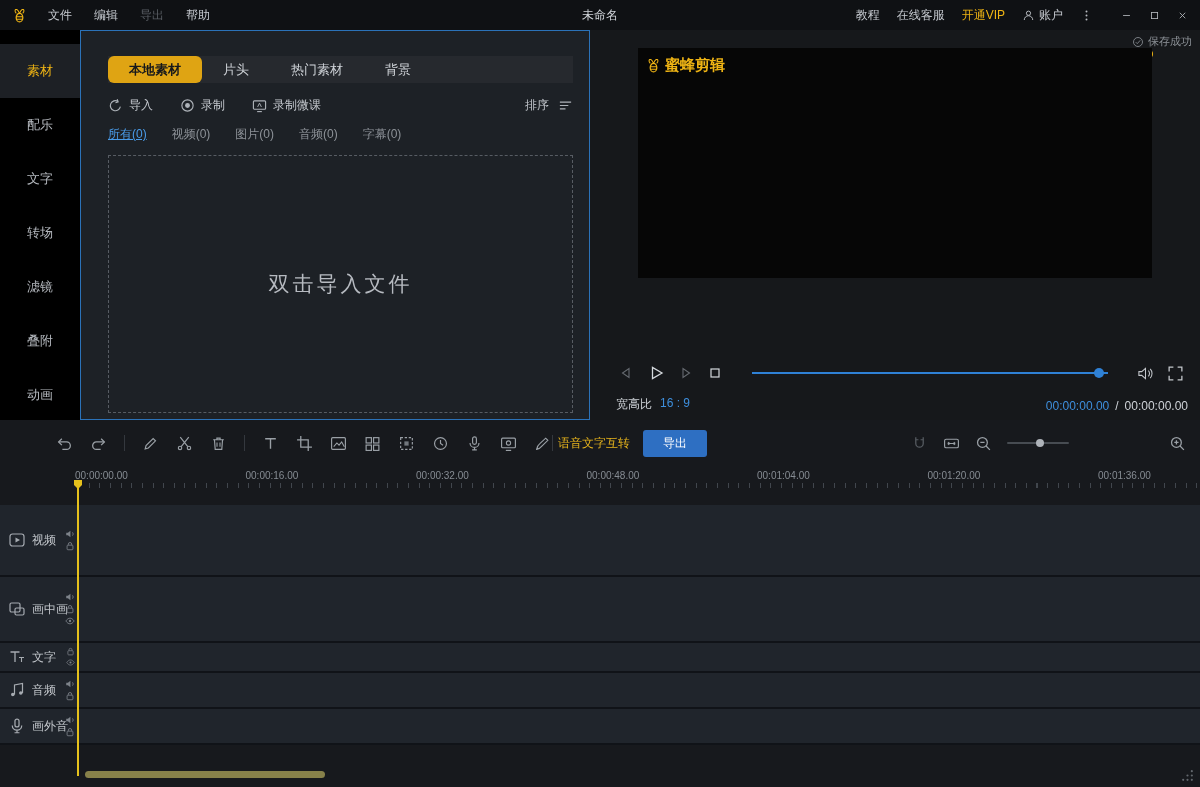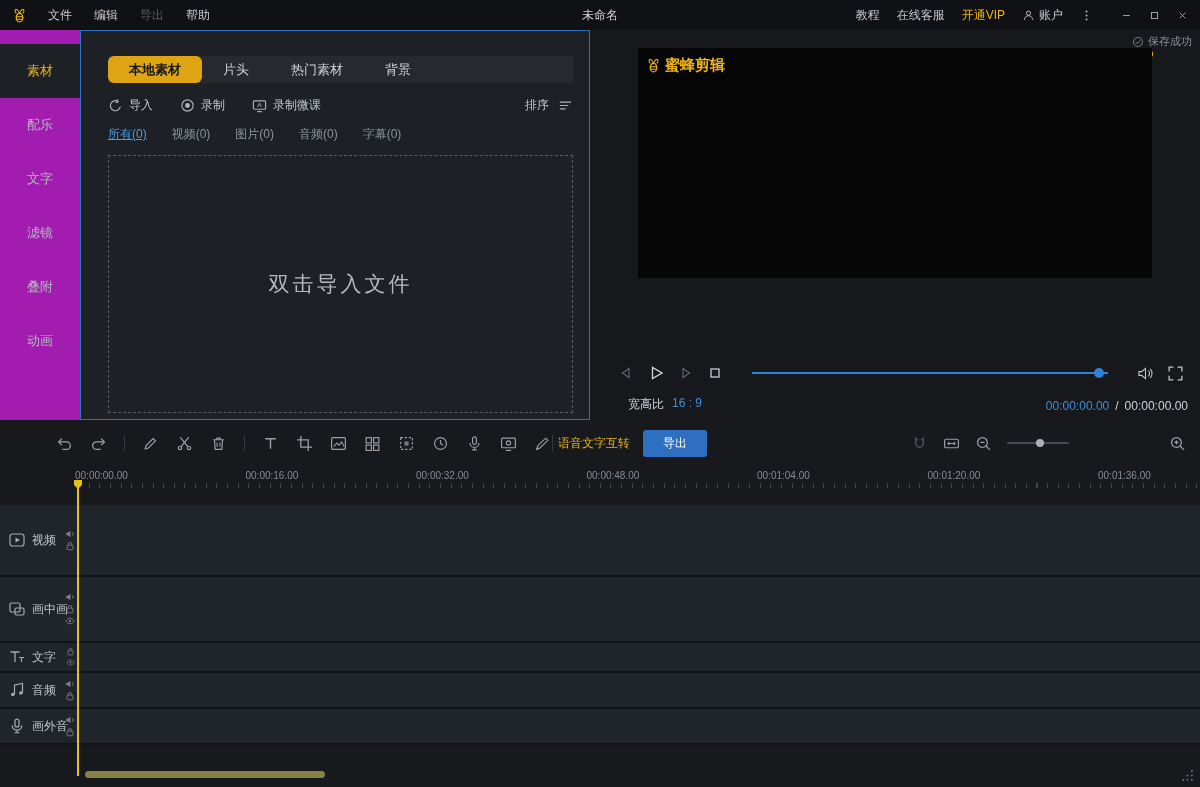--- a/index.html
+++ b/index.html
@@ -17,21 +17,21 @@
   .mb-title{position:absolute;left:300px;right:300px;text-align:center;font-size:12px;color:#d2d6db;line-height:30px;z-index:-1;}
   .mb-right{margin-left:auto;display:flex;align-items:center;gap:17px;font-size:12px;color:#c6cad0;padding-right:4px;background:#0f1114;}
   .vip{color:#efb414;}
   .account{display:flex;align-items:center;gap:4px;}
   .win-ctrl{display:flex;margin-left:2px;}
   .win-btn{width:28px;height:30px;display:flex;align-items:center;justify-content:center;color:#b7bbc0;}
   .win-btn .icon{width:11px;height:11px;}
 
   
   .upper{position:absolute;top:30px;left:0;width:1200px;height:390px;display:flex;}
-  .sidebar{width:80px;background:#a21caf;padding-top:14px;}
+  .sidebar{width:80px;background:#000000;padding-top:14px;}
   .sidebar-item{height:54px;display:flex;align-items:center;justify-content:center;font-size:13px;color:#b4b8be;}
   .sidebar-item.active{color:#efb414;background:#1d2025;}
 
   .media-panel{width:510px;background:#1d2126;border:1px solid #2b72b8;position:relative;}
   .media-tabs{margin:25px 16px 0 27px;height:27px;background:#26292e;display:flex;}
   .tab{padding:0 21px;line-height:27px;font-size:13px;color:#cfd3d8;border-radius:6px;}
   .tab.active{background:#dfa413;color:#16181b;font-weight:bold;}
   .media-actions{margin:14px 16px 0 27px;display:flex;align-items:center;font-size:12px;color:#c6cad0;}
   .action{display:flex;align-items:center;gap:6px;margin-right:27px;}
   .action .icon{width:15px;height:15px;color:#aeb3b9;}
@@ -50,21 +50,21 @@
   .video-area{position:absolute;left:48px;top:18px;width:514px;height:230px;background:#060606;}
   .watermark{position:absolute;left:7px;top:8px;display:flex;align-items:center;gap:3px;color:#efb414;font-size:15px;font-weight:bold;}
   .watermark .icon{width:17px;height:17px;}
   .transport{position:absolute;left:0;right:0;top:330px;height:26px;display:flex;align-items:center;padding:0 16px 0 28px;gap:13px;}
   .t-btn{width:16px;height:16px;color:#d5d9de;}
   .t-btn.dim{color:#666b71;}
   .t-btn.big{width:18px;height:18px;}
   .seek{flex:1;height:2px;background:#2f81d6;position:relative;margin:0 16px;}
   .seek-handle{position:absolute;right:4px;top:-4px;width:10px;height:10px;border-radius:50%;background:#2f81d6;}
   .pv-icon{width:17px;height:17px;color:#c3c7cc;}
-  .preview-meta{position:absolute;left:26px;bottom:7px;font-size:12px;color:#cfd3d8;display:flex;gap:8px;margin-left:12px;}
+  .preview-meta{position:absolute;left:26px;bottom:7px;font-size:12px;color:#cfd3d8;display:flex;gap:8px;}
   .aspect-value{color:#3e8fdd;}
   .preview-time{position:absolute;right:12px;bottom:7px;font-size:12px;color:#cfd3d8;display:flex;gap:6px;}
   .time-current{color:#3e8fdd;}
 
   
   .timeline{position:absolute;top:420px;left:0;width:1200px;height:367px;background:#17191d;}
   .tl-toolbar{display:flex;align-items:center;height:46px;padding:0 14px 0 56px;gap:1px;color:#9aa0a6;}
   .tb-icon{width:17px;height:17px;color:#9aa0a6;}
   .tb-divider{width:1px;height:16px;background:#34383e;}
   .voice-text{color:#e8b51c;font-size:12px;margin-left:4px;white-space:nowrap;}
@@ -160,20 +160,21 @@
         </span>
     </span>
   </div>
 </div>
 
 <div class="upper">
   <div class="sidebar">
       <div class="sidebar-item active">素材</div>
       <div class="sidebar-item">配乐</div>
       <div class="sidebar-item">文字</div>
+      <div class="sidebar-item">转场</div>
       <div class="sidebar-item">滤镜</div>
       <div class="sidebar-item">叠附</div>
       <div class="sidebar-item">动画</div>
     </div>
 
   <div class="media-panel">
     <div class="media-tabs">
         <span class="tab active">本地素材</span>
         <span class="tab">片头</span>
         <span class="tab">热门素材</span>

